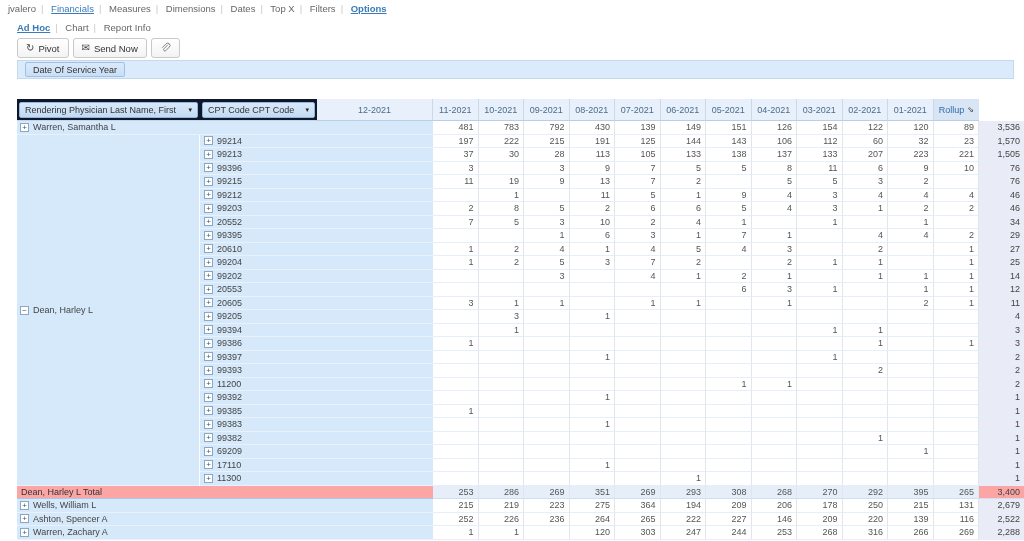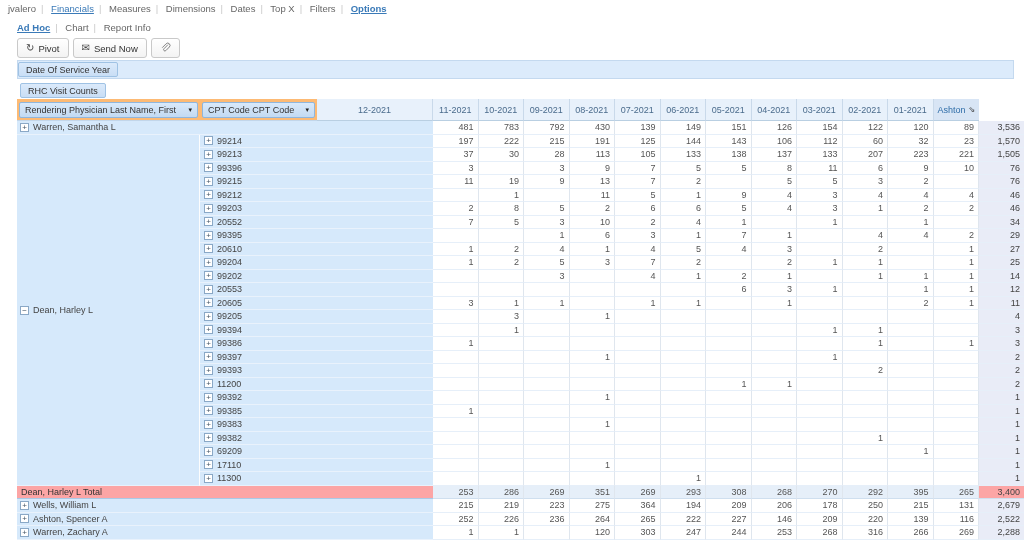--- a/index.html
+++ b/index.html
@@ -15,36 +15,36 @@
   .navitem.bold { font-weight:bold; }
   .navsep { color:#c9c9c9; margin:0 5px; }
 
   
   .toolbar { position:absolute; left:17px; top:38px; display:flex; gap:4px; }
   .btn { height:20px; padding:0 8px; font-size:9.5px; color:#333; background:linear-gradient(#ffffff,#f3f3f3);
          border:1px solid #c9c9c9; border-radius:3px; display:flex; align-items:center; gap:4px; cursor:pointer; }
   .btn .bicon { font-size:10px; color:#444; line-height:1; }
 
   
-  .band1 { position:absolute; left:17px; top:60px; width:997px; height:19px; background:#dcebfb; border:1px solid #c4d9ef; display:flex; align-items:center; }
+  .band1 { position:absolute; left:17px; top:60px; width:997px; height:19px; background:#dcebfb; border:1px solid #c4d9ef; display:flex; align-items:center; padding-left:7px; }
   .rowfields { position:absolute; left:17px; top:82px; width:997px; height:17px; }
   .band2 { position:absolute; left:417px; top:82px; width:597px; height:17px; background:#dcebfb; border:1px solid #c4d9ef; display:flex; align-items:center; padding-left:4px; }
   .chip { height:15px; display:inline-flex; align-items:center; gap:5px; padding:0 7px; font-size:9px; color:#333;
           background:linear-gradient(#dbeafb,#c9def5); border:1px solid #9fc2e4; border-radius:2px; cursor:pointer; white-space:nowrap; }
   .chip .caret { font-size:7px; color:#333; }
   .chip.measure { position:absolute; left:3px; top:1px; }
 
   
   .grid { position:absolute; left:17px; top:99px; width:1007px; }
   .grow { display:grid; grid-template-columns:183px 117px 116px repeat(12,45.5px) 45px; height:13.5px; }
   .grow.hdr { height:22px; }
   .c { overflow:hidden; white-space:nowrap; }
 
   
-  .fh { background:#fdba74; border-bottom:1px solid #c2d6ea; display:flex; align-items:center; padding:0 1px; }
+  .fh { background:#0f172a; border-bottom:1px solid #c2d6ea; display:flex; align-items:center; padding:0 1px; }
   .fchip { flex:1; height:16px; margin:0 1px; display:flex; align-items:center; font-size:9px; color:#333;
            background:linear-gradient(#d9e9fa,#c3daf2); border:1px solid #8fb6dd; border-radius:2px; padding:0 5px; cursor:pointer; }
   .fchip .flabel { flex:1; overflow:hidden; white-space:nowrap; }
   .fchip .caret { font-size:7px; color:#222; margin-left:3px; }
   .mh { background:#e8f1fb; color:#4a6b8c; font-size:9px; display:flex; align-items:center; justify-content:center;
         border-right:1px solid #c9d9ea; border-bottom:1px solid #b9cfe2; cursor:pointer;text-align:right; }
   .rh { background:#d8e5f5; color:#2f6da8; font-size:9px; display:flex; align-items:center; justify-content:center; gap:3px;
         border-bottom:1px solid #b9cfe2; cursor:pointer; }
   .rh .sorticon { font-size:8px; color:#333; }
 
@@ -106,29 +106,20 @@
             <path d="M11.2 4.2 L5.8 9.8 a1.9 1.9 0 0 0 2.7 2.7 L13.6 7.3 a3.3 3.3 0 0 0 -4.7 -4.7 L3.6 7.9" fill="none" stroke="#777" stroke-width="1.3" stroke-linecap="round"></path>
           </svg>
       </span>
     </div>
   </div>
 
   <div class="band1">
     <span class="chip">Date Of Service Year</span>
   </div>
 
-  <div class="rowfields">
-    <span class="chip measure">RHC Visit Counts</span>
-    <div class="band2">
-      <span class="chip">
-        <span>Date Of Service Month</span>
-        <span class="caret">▾</span>
-      </span>
-    </div>
-  </div>
 
   <div class="grid" id="grid" style="position:absolute;">
 
   <div class="grow hdr">
         <div class="c fh">
           <div class="fchip">
             <span class="flabel">Rendering Physician Last Name, First</span>
             <span class="caret">▾</span>
           </div>
         </div>
@@ -144,21 +135,21 @@
         <div class="c mh">09-2021</div>
         <div class="c mh">08-2021</div>
         <div class="c mh">07-2021</div>
         <div class="c mh">06-2021</div>
         <div class="c mh">05-2021</div>
         <div class="c mh">04-2021</div>
         <div class="c mh">03-2021</div>
         <div class="c mh">02-2021</div>
         <div class="c mh">01-2021</div>
         <div class="c rh">
-          <span>Ashton</span>
+          <span>Rollup</span>
           <span class="sorticon">⇘</span>
         </div>
       </div>
       <div class="grow physician">
         <div class="c lc span3">
           <span class="xbox">+</span>
           <span>Warren, Samantha L</span>
         </div>
         <div class="c vc">481</div>
         <div class="c vc">783</div>

